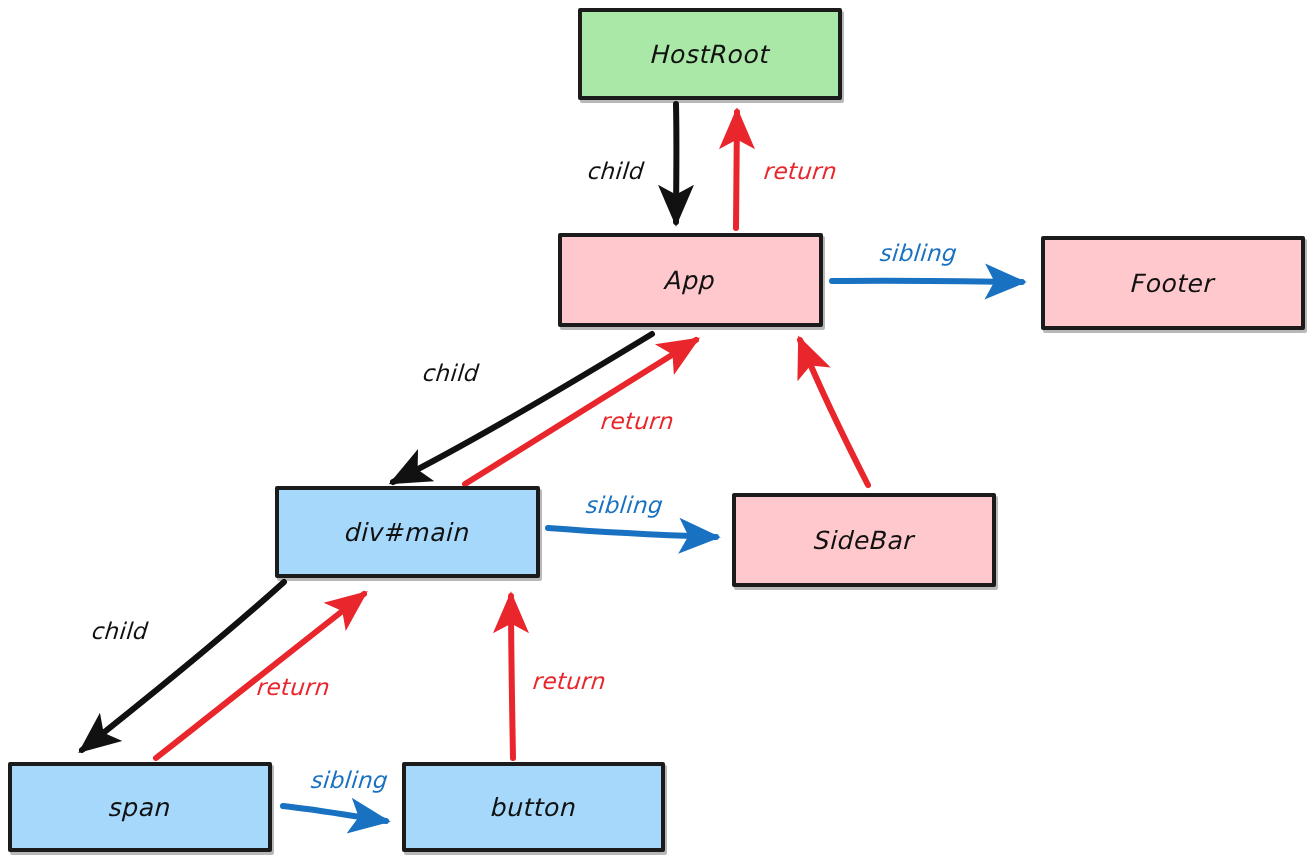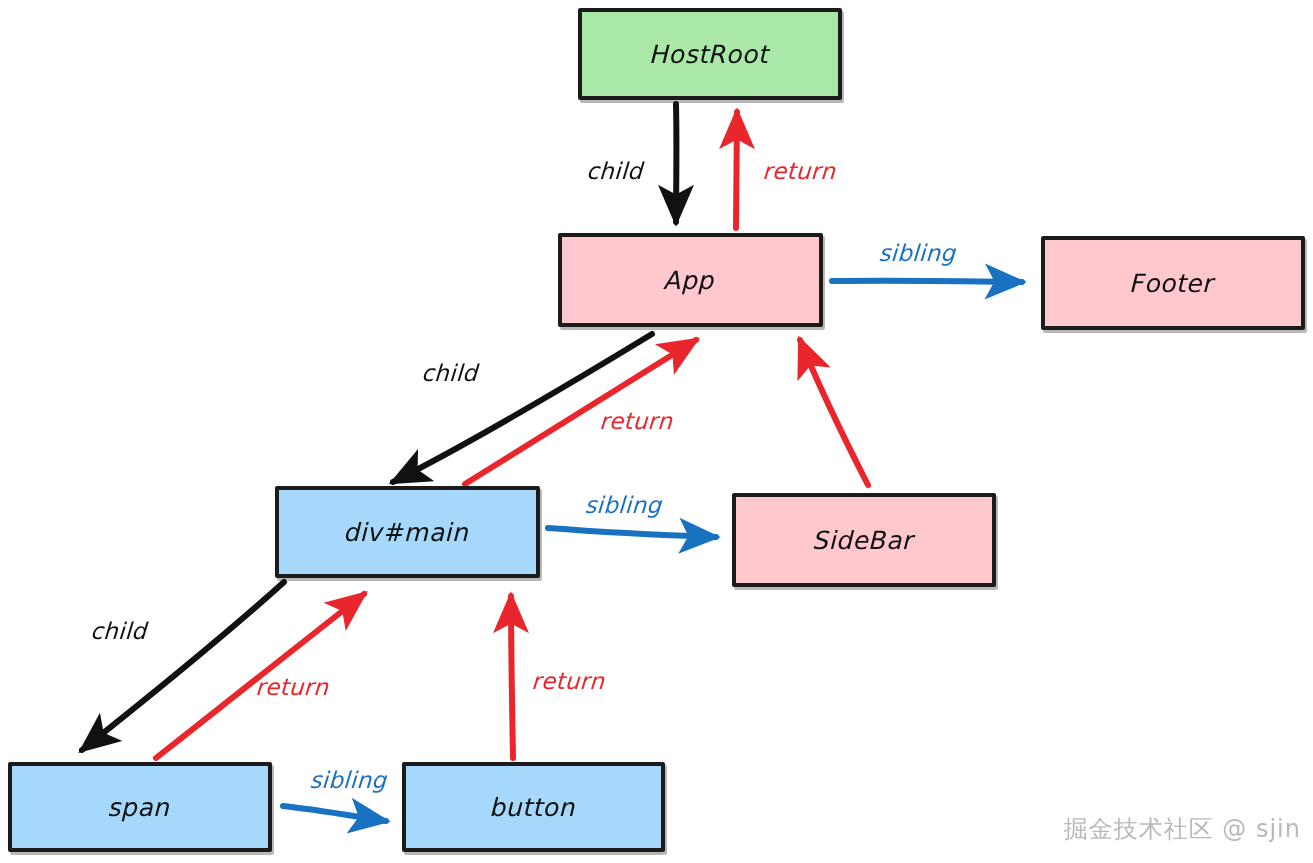--- a/index.html
+++ b/index.html
@@ -156,15 +156,14 @@
   <span class="edge-label lbl-sibling" style="left:586px; top:492px;">sibling</span>
 
   <span class="edge-label lbl-child" style="left:92px; top:618px;">child</span>
 
   <span class="edge-label lbl-return" style="left:257px; top:674px;">return</span>
 
   <span class="edge-label lbl-sibling" style="left:311px; top:767px;">sibling</span>
 
   <span class="edge-label lbl-return" style="left:533px; top:668px;">return</span>
 
-  <div id="watermark">掘金技术社区 @ sjin</div>
 
 </div>
 
 </body></html>

